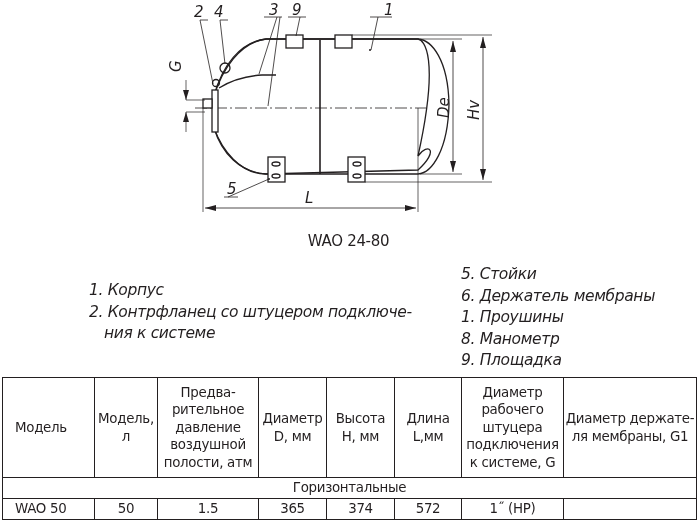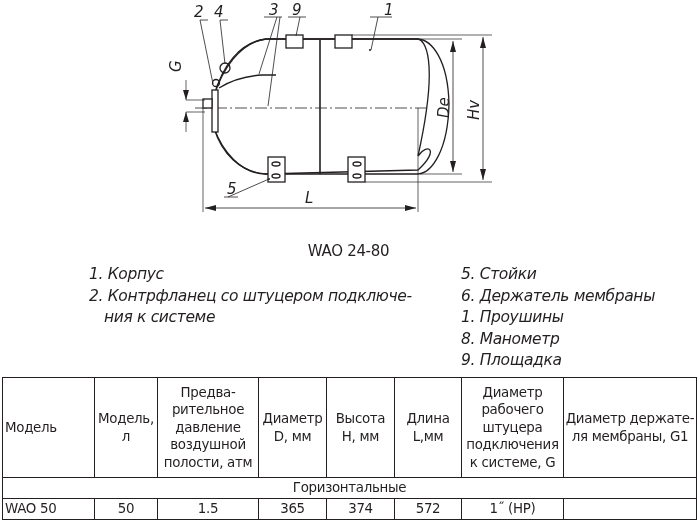--- a/index.html
+++ b/index.html
@@ -1,31 +1,31 @@
 <!DOCTYPE html>
 <html><head>
 <meta charset="utf-8">
 <style>
   html, body { margin:0; padding:0; background:#ffffff; }
   body { width:697px; height:524px; position:relative; overflow:hidden;
          font-family:"DejaVu Sans", sans-serif; color:#231f20; }
   #drawing { position:absolute; left:0; top:0; width:697px; height:240px; }
-  .caption { position:absolute; left:0; width:697px; top:242px; text-align:center;
+  .caption { position:absolute; left:0; width:697px; top:232px; text-align:center;
              font-size:15px; letter-spacing:-0.3px; }
   .legend { position:absolute; font-style:italic; font-size:15.5px; line-height:21.6px;
             letter-spacing:-0.35px; }
-  .legend.left { left:89px; top:264px; width:340px; }
+  .legend.left { left:89px; top:280px; width:340px; }
   .legend.right { left:449px; top:264px; width:240px;margin-left:12px; }
   .legend .item { white-space:nowrap; }
   .legend .cont { padding-left:15px; }
   table.spec { position:absolute; left:2px; top:377px; border-collapse:collapse;
                font-size:13.4px; letter-spacing:-0.3px; table-layout:fixed; }
   table.spec td { border:1.5px solid #231f20; text-align:center; vertical-align:middle;
                   padding:0 1px; line-height:17.6px; }
-  table.spec td.left { text-align:left; padding-left:2px; }
+  table.spec td.left { text-align:left; padding-left:12px; }
   table.spec tr.head td { height:99px; }
   table.spec tr.section td { height:20px; }
   table.spec tr.data td { height:20px; }
   svg text { font-family:"DejaVu Sans", sans-serif; font-style:italic; }
 </style>
 </head>
 <body>
 
 <svg id="drawing" viewBox="0 0 697 240" xmlns="http://www.w3.org/2000/svg">
   <g fill="none" stroke="#231f20" stroke-width="1.3">

